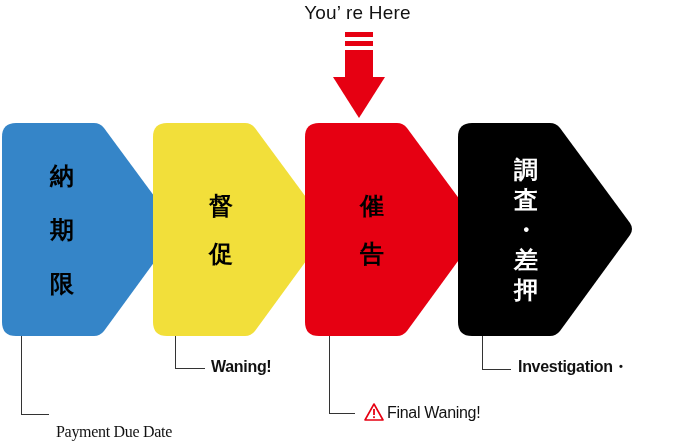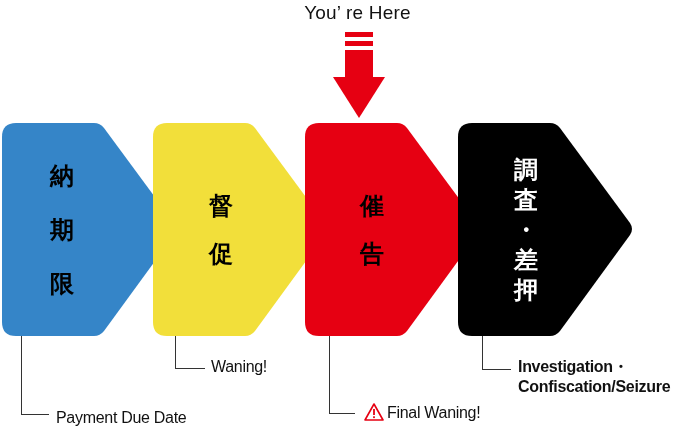--- a/index.html
+++ b/index.html
@@ -67,31 +67,30 @@
   <div class="stage-text" style="left:36px; width:64px; font-size:24px; color:#ffffff; gap:4px; line-height:26px;">
     <span>調</span>
     <span>査</span>
     <span>・</span>
     <span>差</span>
     <span>押</span>
   </div>
 </div>
 
 <div class="connector" style="left:21px; top:336px; width:27px; height:78px;"></div>
-<div class="note" style="left:56px; top:408px;">Payment Due Date</div>
+<div class="note" style="left:56px; top:422px;font-family:Liberation Serif, serif;">Payment Due Date</div>
 
 <div class="connector" style="left:175px; top:336px; width:29px; height:32px;"></div>
-<div class="note" style="left:211px; top:357px;">Waning!</div>
+<div class="note" style="left:211px; top:357px;font-weight:bold;">Waning!</div>
 
 <div class="connector" style="left:329px; top:336px; width:25px; height:77px;"></div>
 <div class="note" style="left:364px; top:403px;text-align:center;">
   <svg class="warn-icon" width="20" height="18" viewBox="0 0 20 18">
     <polygon points="10,1 19,17 1,17" fill="none" stroke="#e60012" stroke-width="1.6" stroke-linejoin="round"></polygon>
     <rect x="9.1" y="6" width="1.8" height="6" fill="#e60012"></rect>
     <rect x="9.1" y="13.3" width="1.8" height="1.8" fill="#e60012"></rect>
   </svg><span>Final Waning!</span>
 </div>
 
 <div class="connector" style="left:482px; top:336px; width:28px; height:33px;"></div>
 <div class="note" style="left:518px; top:357px;font-weight:bold;">
   <div>Investigation・</div>
-  <div>Confiscation/Seizure</div>
 </div>
 
 </body></html>

